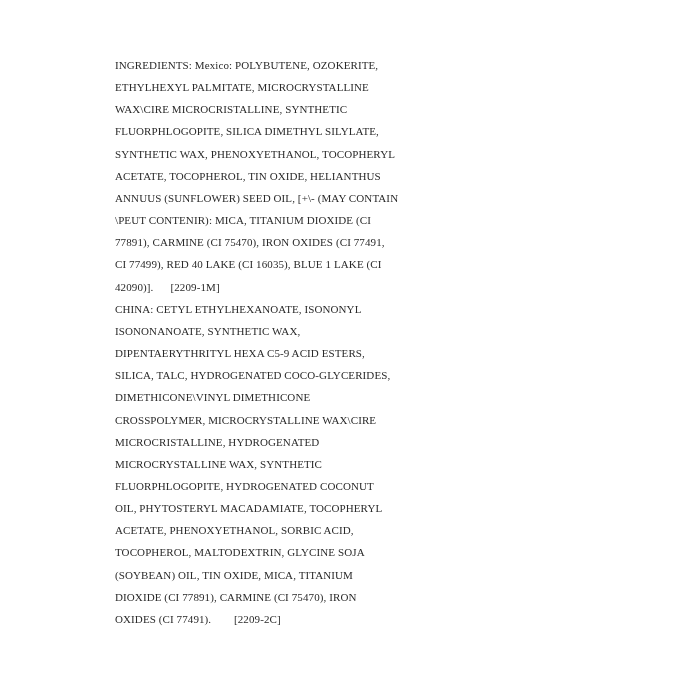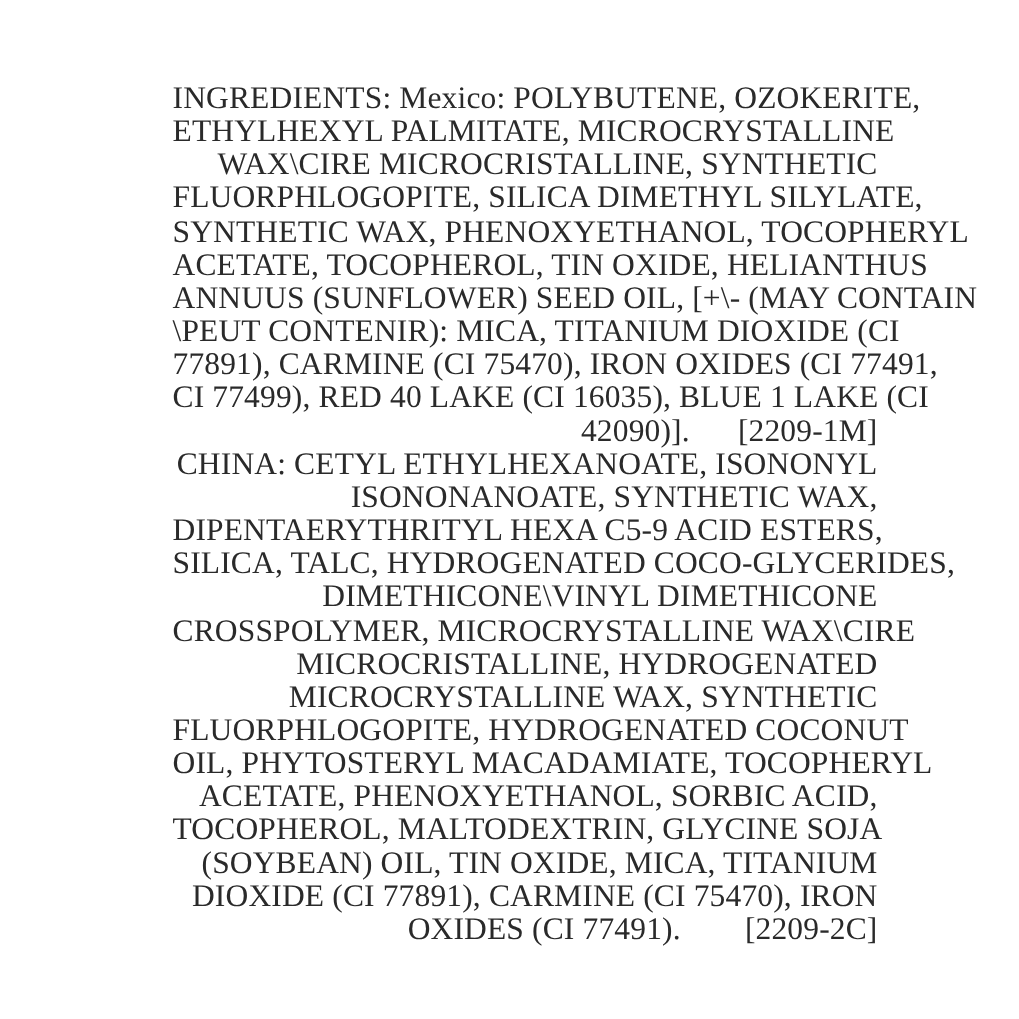--- a/index.html
+++ b/index.html
@@ -13,26 +13,25 @@
     height: 679px;
     background: #ffffff;
     overflow: hidden;
   }
   .textblock {
     position: absolute;
     left: 115px;
     top: 54px;
     width: 470px;
     font-family: "Liberation Serif", "DejaVu Serif", serif;
-    font-size: 21px;
+    font-size: 11px;
     line-height: 22.15px;
     color: #2a2a2a;
     letter-spacing: 0.1px;
     white-space: pre;
-    text-align: right;
   }
   .text-line {
     white-space: pre;
   }
 </style>
 </head>
 <body style="background: rgb(255, 255, 255);">
 
 <div class="canvas">
   <div class="textblock" style="color: rgb(42, 42, 42);"><div class="text-line">INGREDIENTS: Mexico: POLYBUTENE, OZOKERITE,</div><div class="text-line">ETHYLHEXYL PALMITATE, MICROCRYSTALLINE</div><div class="text-line">WAX\CIRE MICROCRISTALLINE, SYNTHETIC</div><div class="text-line">FLUORPHLOGOPITE, SILICA DIMETHYL SILYLATE,</div><div class="text-line">SYNTHETIC WAX, PHENOXYETHANOL, TOCOPHERYL</div><div class="text-line">ACETATE, TOCOPHEROL, TIN OXIDE, HELIANTHUS</div><div class="text-line">ANNUUS (SUNFLOWER) SEED OIL, [+\- (MAY CONTAIN</div><div class="text-line">\PEUT CONTENIR): MICA, TITANIUM DIOXIDE (CI</div><div class="text-line">77891), CARMINE (CI 75470), IRON OXIDES (CI 77491,</div><div class="text-line">CI 77499), RED 40 LAKE (CI 16035), BLUE 1 LAKE (CI</div><div class="text-line">42090)].      [2209-1M]</div><div class="text-line">CHINA: CETYL ETHYLHEXANOATE, ISONONYL</div><div class="text-line">ISONONANOATE, SYNTHETIC WAX,</div><div class="text-line">DIPENTAERYTHRITYL HEXA C5-9 ACID ESTERS,</div><div class="text-line">SILICA, TALC, HYDROGENATED COCO-GLYCERIDES,</div><div class="text-line">DIMETHICONE\VINYL DIMETHICONE</div><div class="text-line">CROSSPOLYMER, MICROCRYSTALLINE WAX\CIRE</div><div class="text-line">MICROCRISTALLINE, HYDROGENATED</div><div class="text-line">MICROCRYSTALLINE WAX, SYNTHETIC</div><div class="text-line">FLUORPHLOGOPITE, HYDROGENATED COCONUT</div><div class="text-line">OIL, PHYTOSTERYL MACADAMIATE, TOCOPHERYL</div><div class="text-line">ACETATE, PHENOXYETHANOL, SORBIC ACID,</div><div class="text-line">TOCOPHEROL, MALTODEXTRIN, GLYCINE SOJA</div><div class="text-line">(SOYBEAN) OIL, TIN OXIDE, MICA, TITANIUM</div><div class="text-line">DIOXIDE (CI 77891), CARMINE (CI 75470), IRON</div><div class="text-line">OXIDES (CI 77491).        [2209-2C]</div></div>

